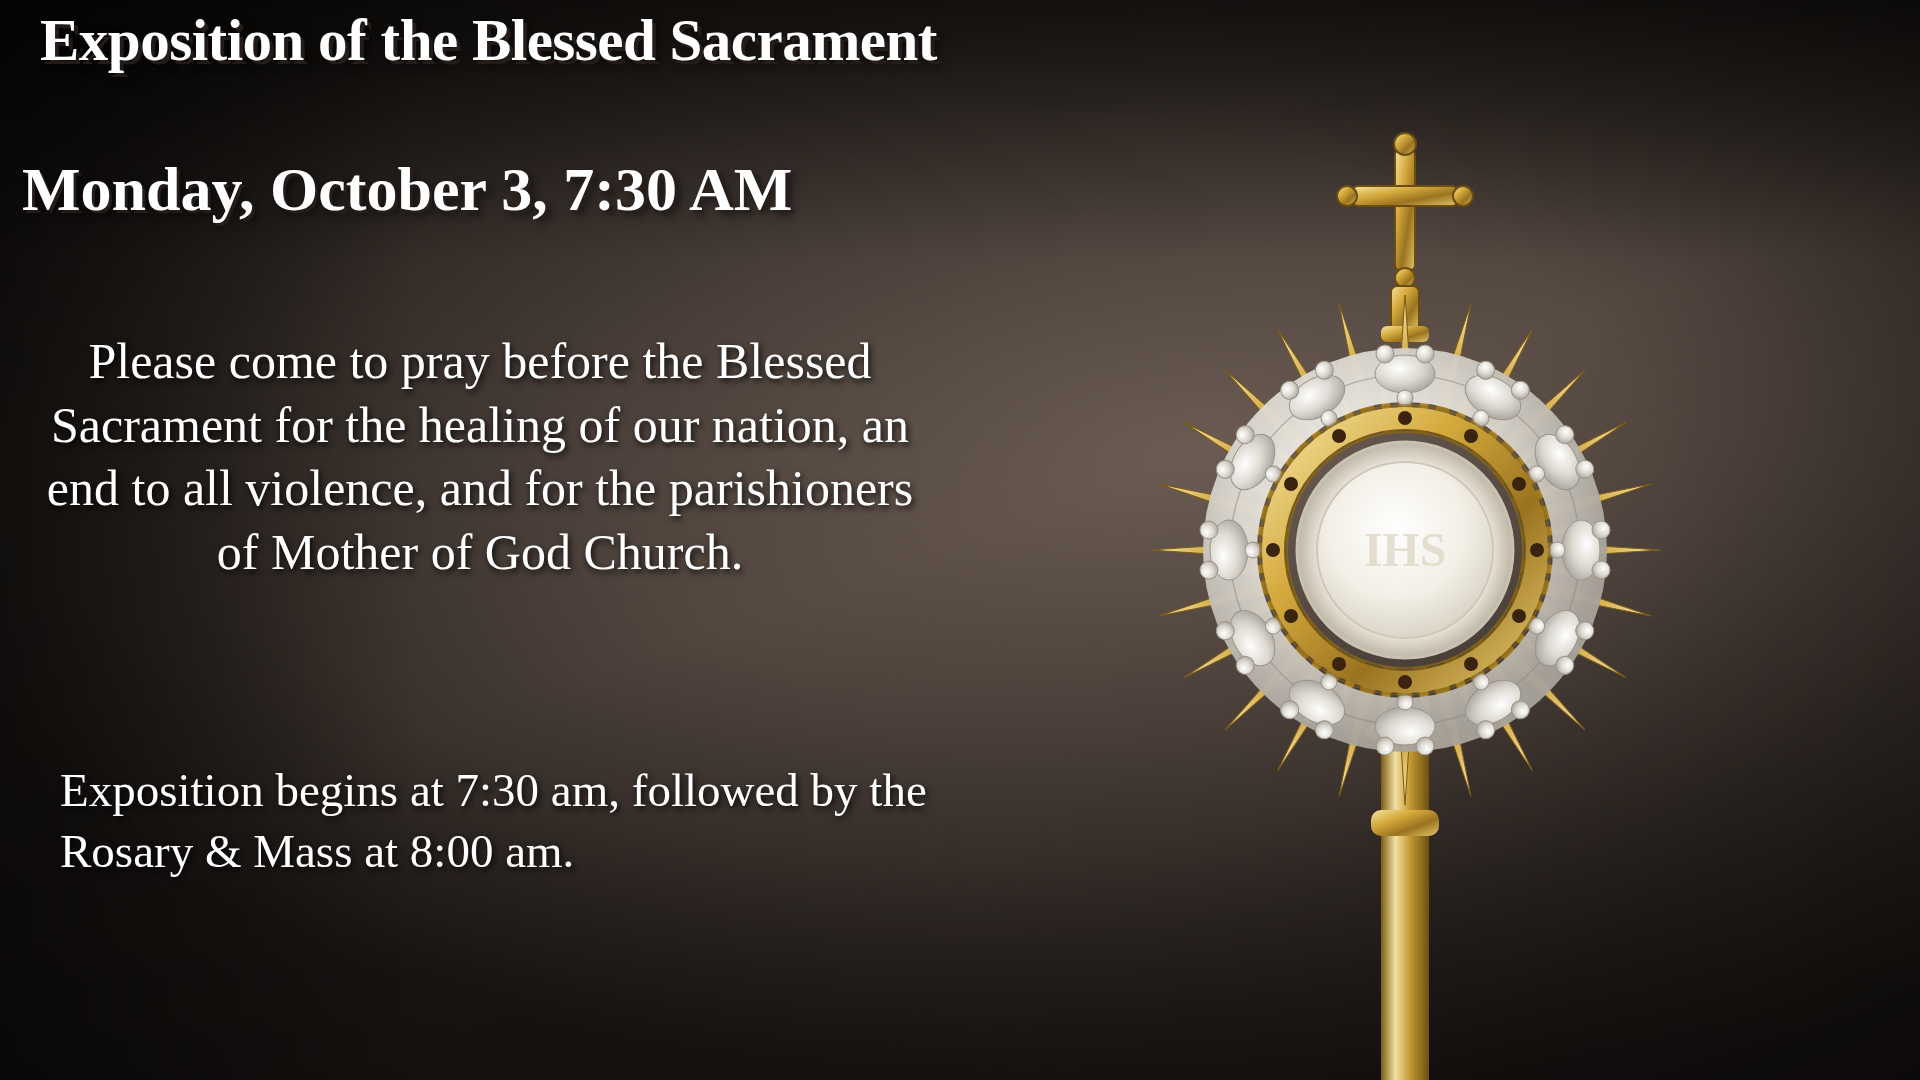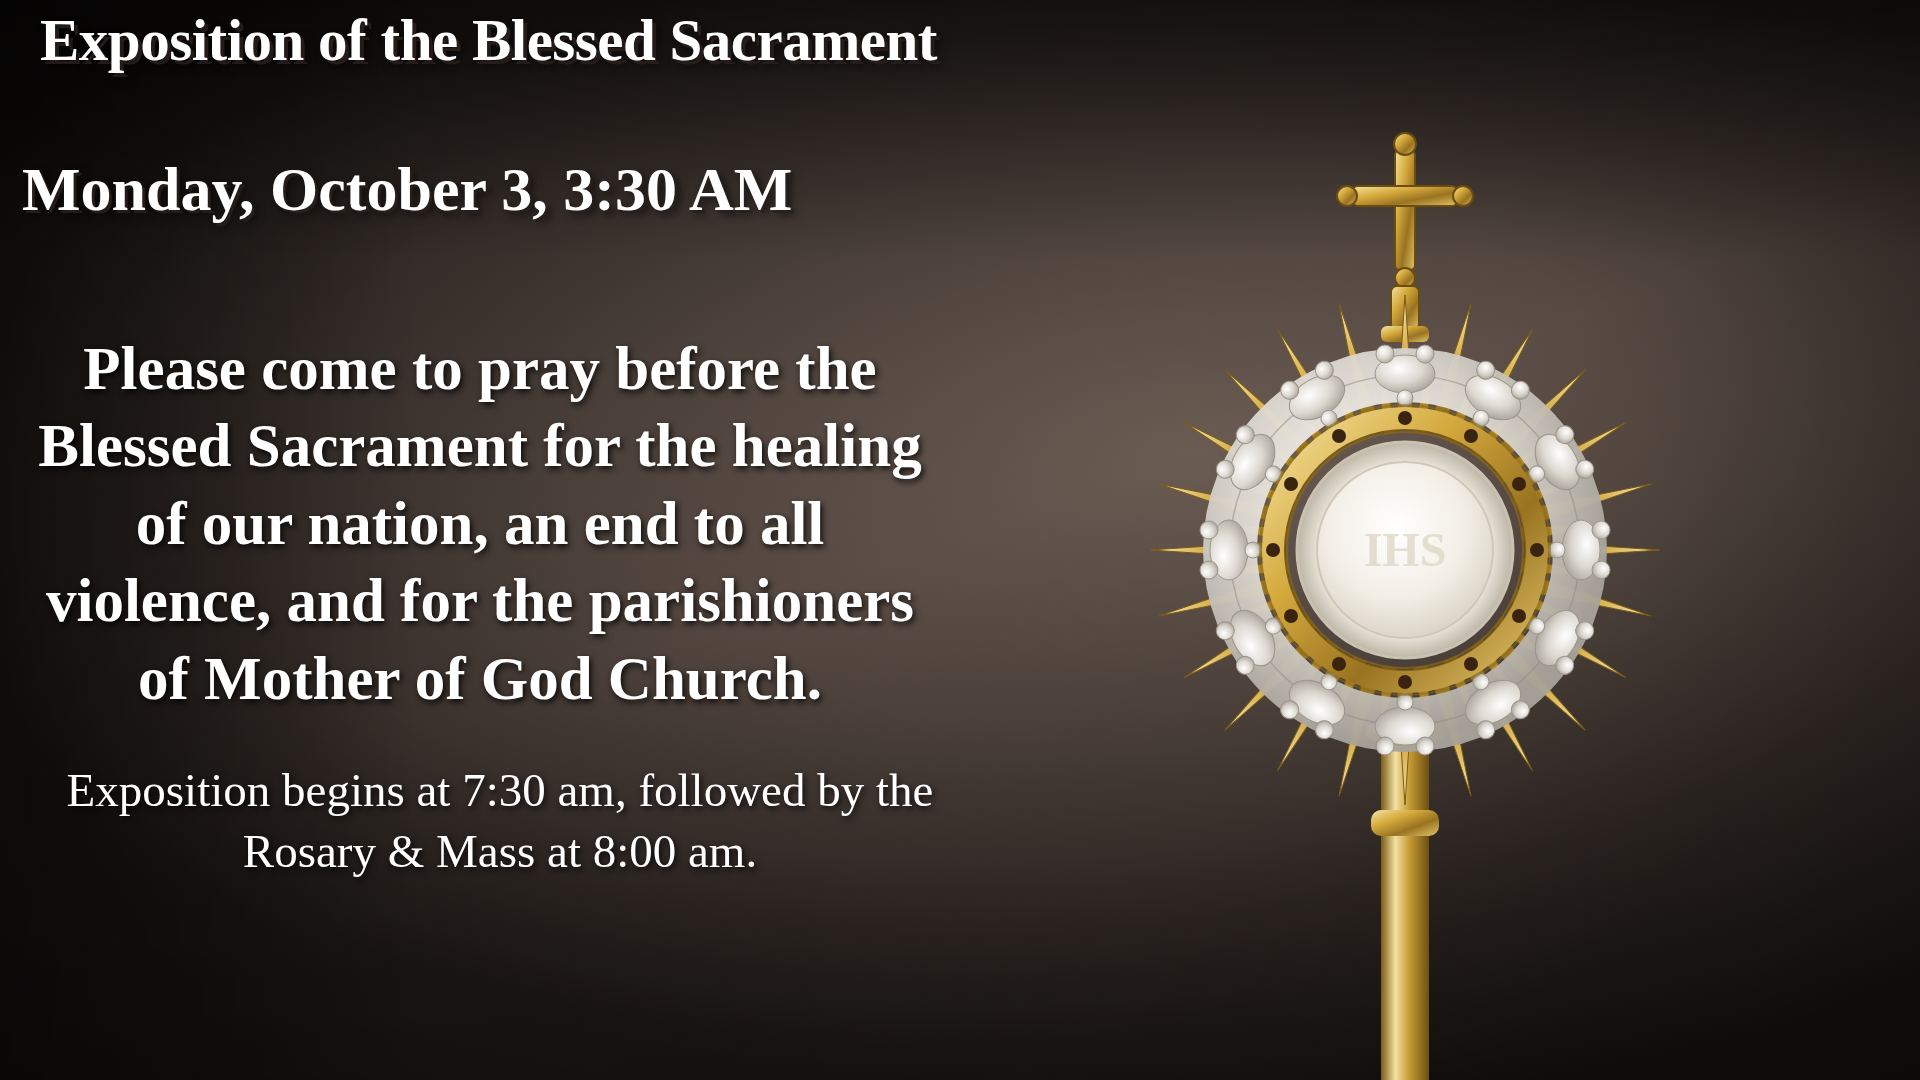--- a/index.html
+++ b/index.html
@@ -84,33 +84,32 @@
       5px 5px 9px rgba(0,0,0,0.6);
     white-space: nowrap;
   }
 
   .body-1 {
     position: absolute;
     left: 20px;
     top: 330px;
     width: 920px;
     text-align: center;
-    font-size: 61px;
+    font-size: 50px;
     color: #ffffff;
     line-height: 1.27;
     text-shadow: 2px 3px 6px rgba(0,0,0,0.85);
-    font-weight: bold;
   }
 
   .body-2 {
     position: absolute;
     left: 60px;
     top: 760px;
     width: 880px;
-    text-align: center;
+    text-align: left;
     font-size: 47px;
     color: #ffffff;
     line-height: 1.3;
     text-shadow: 2px 3px 6px rgba(0,0,0,0.85);
   }
 
   
   .monstrance {
     position: absolute;
     left: 1085px;
@@ -349,19 +348,19 @@
         <circle r="108" fill="none" stroke="#c9c2b2" stroke-width="3"></circle>
         <circle r="88" fill="url(#hostG)"></circle>
         <circle r="88" fill="none" stroke="#cfc8b8" stroke-width="2"></circle>
         <text x="0" y="16" text-anchor="middle" font-family="Liberation Serif, serif" font-size="48" fill="#ddd6c4" opacity="0.75">IHS</text>
       </g>
     </svg>
   </div>
 
   <div class="text-area">
     <div class="title">Exposition of the Blessed Sacrament</div>
-    <div class="subtitle">Monday, October 3, 3:30 AM</div>
+    <div class="subtitle">Monday, October 3, 7:30 AM</div>
     <div class="body-1">Please come to pray before the Blessed Sacrament for the healing of our nation, an end to all violence, and for the parishioners of Mother of God Church.</div>
     <div class="body-2">Exposition begins at 7:30 am, followed by the Rosary &amp; Mass at 8:00 am.</div>
   </div>
 
   <div class="vignette"></div>
 </div>
 
 </body></html>

